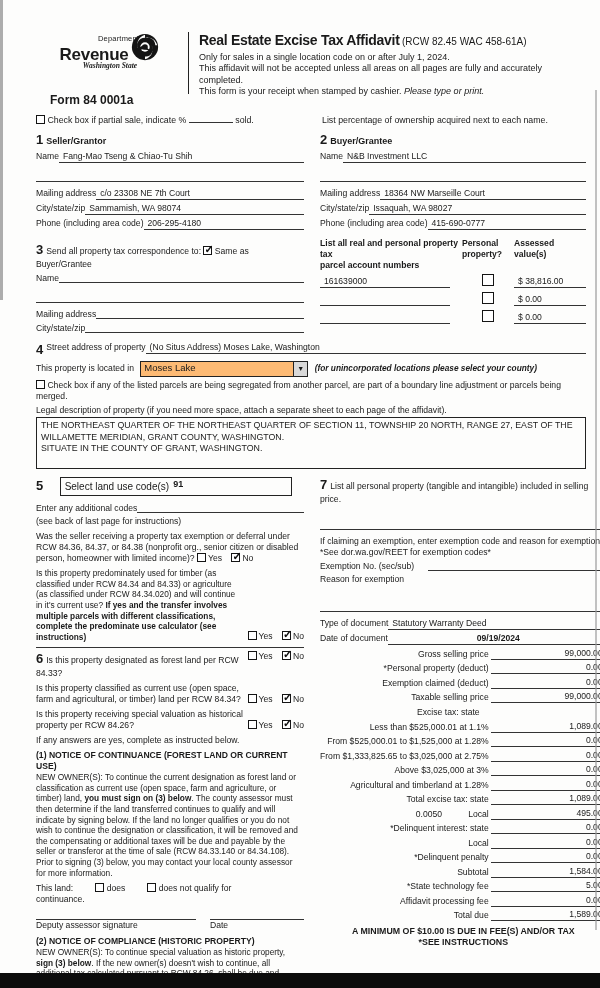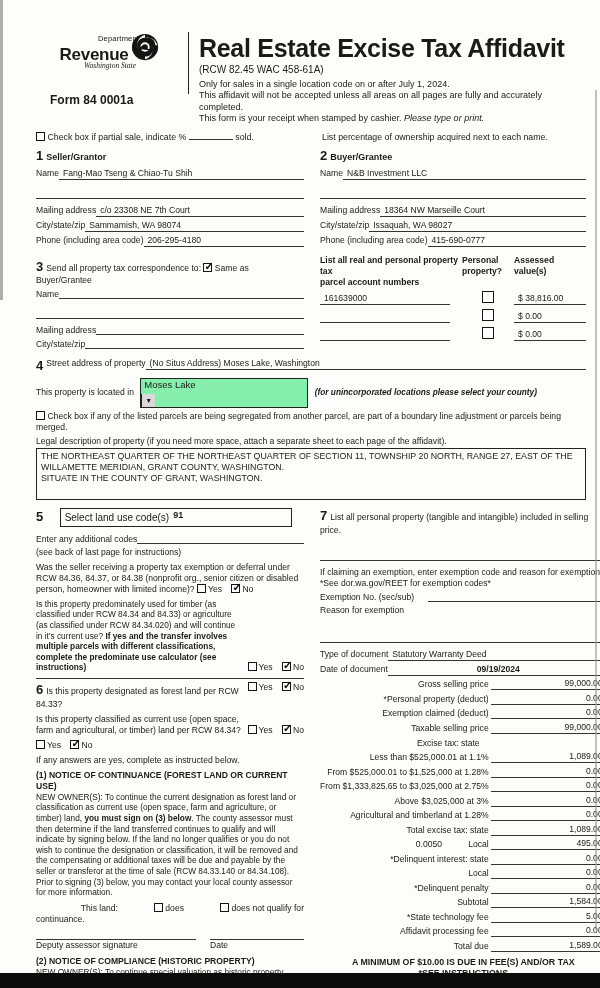--- a/index.html
+++ b/index.html
@@ -16,21 +16,21 @@
   
   .hdr { display:flex; align-items:flex-start; }
   .logoblk { width:148px; text-align:center; padding-top:4px; }
   .dept { font-size:7.5px; letter-spacing:.2px; }
   .revline { display:flex; align-items:center; justify-content:center; gap:2px; }
   .rev { font-size:17px; font-weight:bold; letter-spacing:-.3px; }
   .wast { font-style:italic; font-size:7.5px; font-family:"Liberation Serif", serif; }
   .formno { font-size:12px; font-weight:bold; margin-top:22px; text-align:left; padding-left:14px; }
   .vdiv { width:1px; background:#222; align-self:stretch; margin:2px 10px 0 4px; height:62px; }
   .titleblk { flex:1; padding-top:2px; }
-  .title { font-size:25px; font-weight:bold; letter-spacing:-.3px; display:inline;margin-top:14px; }
+  .title { font-size:14px; font-weight:bold; letter-spacing:-.3px; display:inline;margin-top:14px; }
   .titleref { font-size:10px; font-weight:normal; }
   .subs { font-size:9px; margin-top:2px; }
   .ital { font-style:italic; }
 
   
   .cb { display:inline-block; width:9px; height:9px; border:1.2px solid #141414; position:relative;
         vertical-align:-1px; background:#fff; flex:none; }
   .cb .tick { position:absolute; top:-5px; left:0px; font-size:11px; font-weight:bold; color:#111; }
   .cb.big { width:12px; height:12px; }
   .fl { display:flex; align-items:flex-start; margin-top:3px; }
@@ -49,22 +49,22 @@
   .small-note { font-size:8.3px; }
 
   
   .taxrow { display:flex; align-items:flex-end; margin-top:2.5px; }
   .taxlbl { flex:1; text-align:right; padding-right:2px; white-space:nowrap; }
   .taxlead { width:38px; border-bottom:1px solid #333; }
   .taxval { width:78px; border-bottom:1px solid #333; text-align:right; padding-right:4px; }
   .taxhdr { text-align:center; margin:4px 30px 1px 0; }
 
   
-  .dd { display:inline-flex; align-items:stretch; border:1.2px solid #222; width:168px; height:30px;
-        background:#86efac; vertical-align:middle; margin:0 4px;flex-direction:column; }
+  .dd { display:inline-flex; align-items:stretch; border:1.2px solid #222; width:168px; height:16px;
+        background:#fdba74; vertical-align:middle; margin:0 4px; }
   .dd .ddtext { flex:1; padding:0 3px; font-size:9.5px; }
   .dd .ddbtn { width:14px; border-left:1.2px solid #222; background:#d9d9d9; text-align:center;
                font-size:7px; line-height:13px; }
 
   .legalbox { border:1.2px solid #222; padding:2px 4px; margin-top:1px; font-size:8.8px; min-height:52px; }
   .codebox { display:inline-block; border:1.2px solid #222; width:232px; padding:1px 4px; font-size:10px; }
   .codebox .code { font-weight:bold; font-size:9px; vertical-align:3px; margin-left:4px; }
   .hr { border-top:1px solid #333; margin:5px 0 3px 0; }
   .center { text-align:center; }
 </style>
@@ -87,21 +87,21 @@
               <circle cx="16" cy="16" r="14" fill="#141414"></circle>
               <path d="M16 3 C9 5 6 12 9 18 C6 13 9 6 16 6 Z" fill="#fdfdfc"></path>
               <path d="M29 14 C27 7 20 4 14 7 C19 4 27 7 27 14 Z" fill="#fdfdfc"></path>
               <path d="M16 29 C23 27 26 20 23 14 C26 19 23 27 16 26 Z" fill="#fdfdfc"></path>
               <path d="M11 16 a5 5 0 1 1 10 0 a5 5 0 1 1 -10 0" fill="#fdfdfc"></path>
               <path d="M13 16 a3 3 0 1 0 6 0 a3 3 0 1 0 -6 0" fill="#141414"></path>
               <path d="M4 20 L14 14 L28 24 L16 18 Z" fill="#141414"></path>
             </svg>
           </span>
         </div>
-        <div class="wast" style="margin-top:-4px;">Washington State</div>
+        <div class="wast" style="margin-top:-4px;font-weight:bold;">Washington State</div>
         <div class="formno">Form 84 0001a</div>
       </div>
       <div class="vdiv"></div>
       <div class="titleblk">
         <span class="title">Real Estate Excise Tax Affidavit</span>
         <span class="titleref">(RCW 82.45 WAC 458-61A)</span>
         <div class="subs">
           <div>Only for sales in a single location code on or after July 1, 2024.</div>
           <div>This affidavit will not be accepted unless all areas on all pages are fully and accurately completed.</div>
           <div><span>This form is your receipt when stamped by cashier. </span><span class="ital">Please type or print.</span></div>
@@ -286,31 +286,32 @@
             </div>
           </div>
           <div class="qrow">
             <div class="qtext">Is this property classified as current use (open space, farm and agricultural, or timber) land per RCW 84.34?</div>
             <div class="yn" style="align-self:flex-end;">
               <span class="cb"></span><span class="w">Yes</span>
               <span class="cb"><span class="tick">✓</span></span><span style="margin-left:2px;">No</span>
             </div>
           </div>
           <div class="qrow">
+            <div class="qtext">Is this property receiving special valuation as historical property per RCW 84.26?</div>
             <div class="yn" style="align-self:flex-end;">
               <span class="cb"></span><span class="w">Yes</span>
               <span class="cb"><span class="tick">✓</span></span><span style="margin-left:2px;">No</span>
             </div>
           </div>
           <div style="margin-top:4px;">If any answers are yes, complete as instructed below.</div>
           <div class="b" style="margin-top:4px;">(1) NOTICE OF CONTINUANCE (FOREST LAND OR CURRENT USE)</div>
           <div class="small-note">
             <span>NEW OWNER(S): To continue the current designation as forest land or classification as current use (open space, farm and agriculture, or timber) land, </span><span class="b">you must sign on (3) below</span><span>. The county assessor must then determine if the land transferred continues to qualify and will indicate by signing below. If the land no longer qualifies or you do not wish to continue the designation or classification, it will be removed and the compensating or additional taxes will be due and payable by the seller or transferor at the time of sale (RCW 84.33.140 or 84.34.108). Prior to signing (3) below, you may contact your local county assessor for more information.</span>
           </div>
-          <div style="display:flex; gap:36px; margin-top:5px;justify-content:flex-end;">
+          <div style="display:flex; gap:22px; margin-top:5px;">
             <span>This land:</span>
             <span><span class="cb"></span> <span>does</span></span>
             <span><span class="cb"></span> <span>does not qualify for</span></span>
           </div>
           <div>continuance.</div>
 
           <div style="display:flex; gap:14px; margin-top:14px;">
             <div style="flex:1.7;">
               <div style="border-top:1px solid #333;"></div>
               <div>Deputy assessor signature</div>

